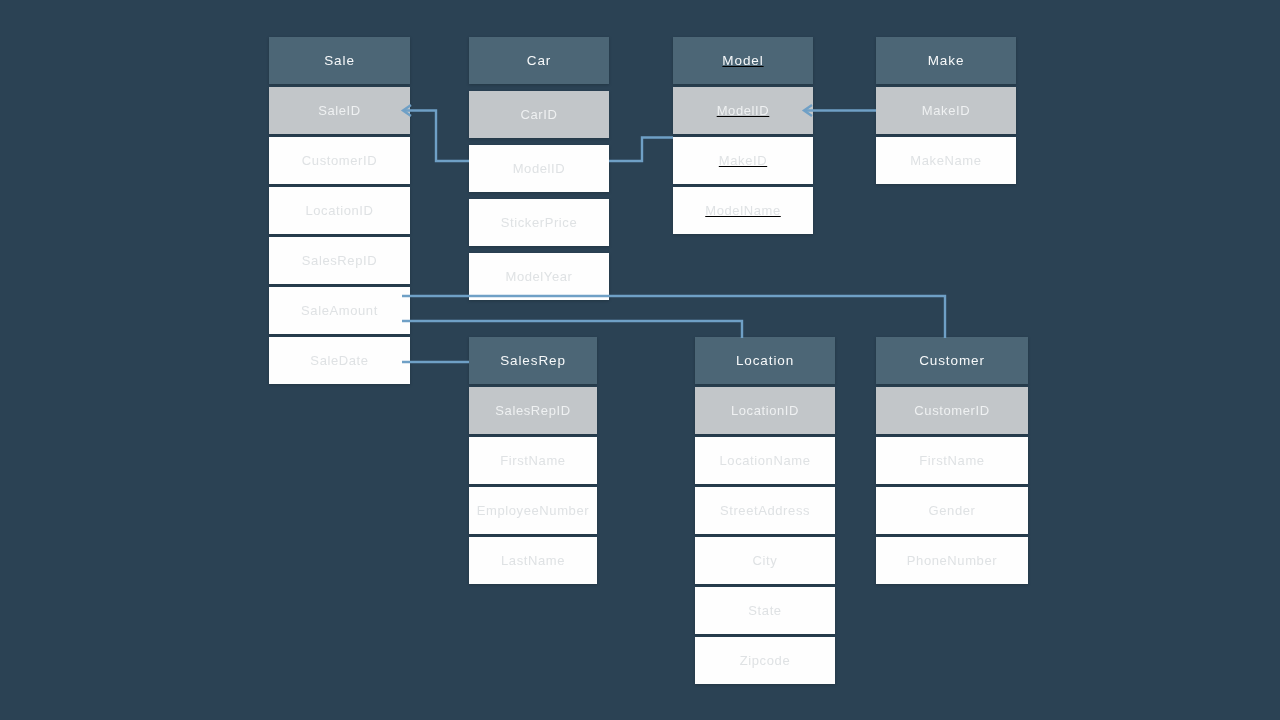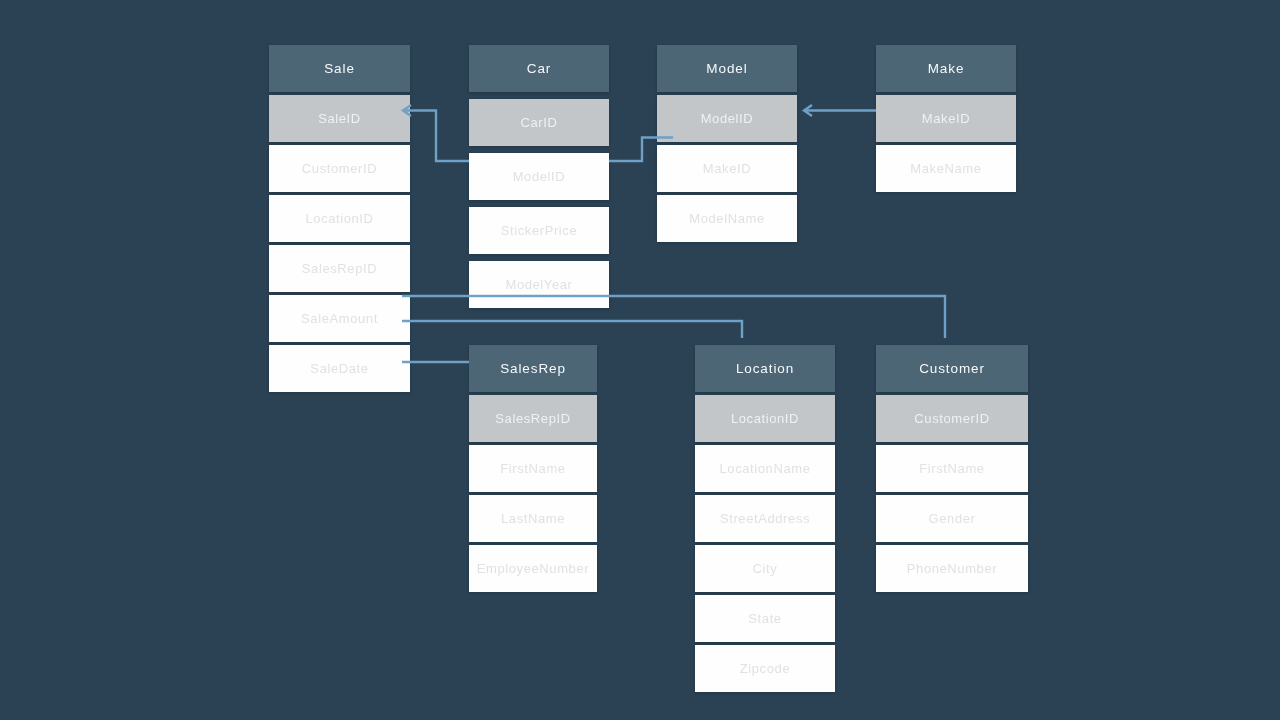--- a/index.html
+++ b/index.html
@@ -10,21 +10,20 @@
     height: 720px;
     overflow: hidden;
     font-family: "Liberation Sans", sans-serif;
     background: var(--bg, #2b4254);
   }
   .er-table {
     position: absolute;
     display: flex;
     flex-direction: column;
     gap: 3px;
-    margin-top: 8px;
   }
   .cell {
     height: 47px;
     display: flex;
     align-items: center;
     justify-content: center;
     font-size: 13px;
     letter-spacing: 0.6px;
     white-space: nowrap;
     box-shadow: 0 1px 3px rgba(0,0,0,0.20);
@@ -64,37 +63,37 @@
       <div class="cell field">SaleAmount</div>
       <div class="cell field">SaleDate</div>
     </div>
     <div class="er-table" style="left: 469px; top: 37px; width: 140px; gap: 7px;">
       <div class="cell header">Car</div>
       <div class="cell pk">CarID</div>
       <div class="cell field">ModelID</div>
       <div class="cell field">StickerPrice</div>
       <div class="cell field">ModelYear</div>
     </div>
-    <div class="er-table" style="left: 657px; top: 37px; width: 140px;">
+    <div class="er-table" style="left: 673px; top: 37px; width: 140px; text-decoration: underline;">
       <div class="cell header">Model</div>
       <div class="cell pk">ModelID</div>
       <div class="cell field">MakeID</div>
       <div class="cell field">ModelName</div>
     </div>
     <div class="er-table" style="left: 876px; top: 37px; width: 140px;">
       <div class="cell header">Make</div>
       <div class="cell pk">MakeID</div>
       <div class="cell field">MakeName</div>
     </div>
     <div class="er-table" style="left: 469px; top: 337px; width: 128px;">
       <div class="cell header">SalesRep</div>
       <div class="cell pk">SalesRepID</div>
       <div class="cell field">FirstName</div>
+      <div class="cell field">EmployeeNumber</div>
       <div class="cell field">LastName</div>
-      <div class="cell field">EmployeeNumber</div>
     </div>
     <div class="er-table" style="left: 695px; top: 337px; width: 140px;">
       <div class="cell header">Location</div>
       <div class="cell pk">LocationID</div>
       <div class="cell field">LocationName</div>
       <div class="cell field">StreetAddress</div>
       <div class="cell field">City</div>
       <div class="cell field">State</div>
       <div class="cell field">Zipcode</div>
     </div>

